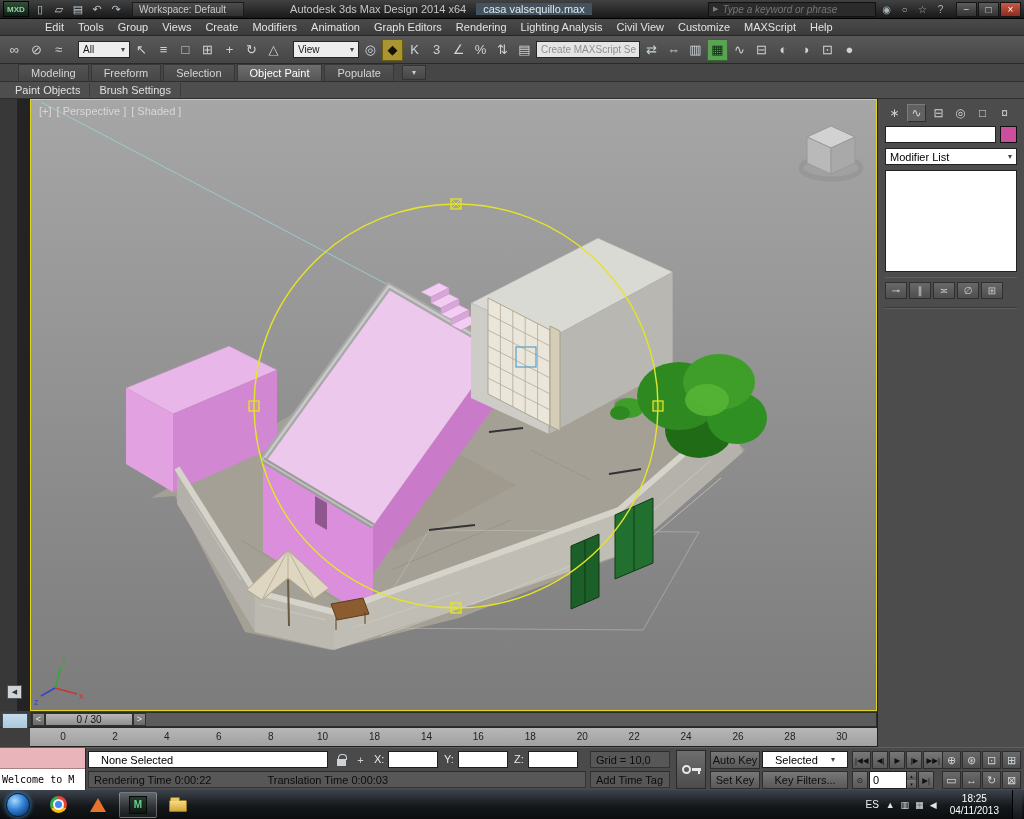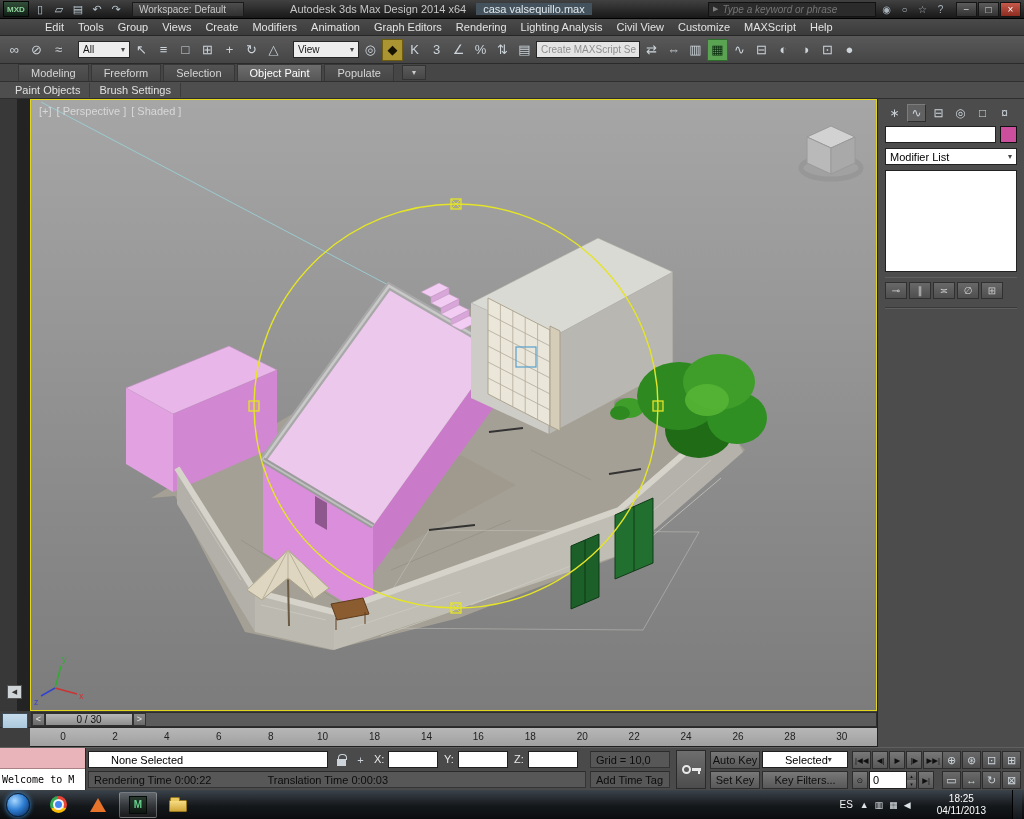--- a/index.html
+++ b/index.html
@@ -70,21 +70,21 @@
 .minicurve{left:2px;top:713px;width:26px;height:32px;background:linear-gradient(#c6dcec,#8cb2ca);border:1px solid #3c4c58}
 .tbcorner{left:0;top:728px;width:30px;height:19px;background:#3e3e3e}
 .trackbar{left:30px;top:728px;width:847px;height:19px;background:linear-gradient(#b7b7b7,#a0a0a0);border-bottom:1px solid #1f1f1f;display:flex;justify-content:space-between;padding:3px 24px 0 22px;color:#222;font-size:10px}
 .tick{width:22px;text-align:center}
 
 .statusbar{left:0;top:747px;width:1024px;height:43px;background:#4a4a4a;border-top:1px solid #606060}
 .sb{position:absolute}
 .listener{left:0;top:0;width:86px;height:43px;border-right:1px solid #282828}
 .lpink{height:21px;background:#e9b4ba;border-bottom:1px solid #a98084}
 .lwhite{height:21px;background:#fff;color:#000;font-family:"DejaVu Sans Mono",monospace;font-size:10px;display:flex;align-items:center;padding-left:2px;white-space:nowrap;overflow:hidden}
-.fld{background:#fff;border:1px solid #1f1f1f;color:#000;font-size:11px;display:flex;align-items:center;padding:0 22px;height:17px;white-space:nowrap;overflow:hidden}
+.fld{background:#fff;border:1px solid #1f1f1f;color:#000;font-size:11px;display:flex;align-items:center;padding:0 12px;height:17px;white-space:nowrap;overflow:hidden}
 .gfld{background:#575757;border:1px solid #343434;border-top-color:#2b2b2b;color:#0c0c0c;font-size:11px;display:flex;align-items:center;padding:0 5px;height:17px;white-space:nowrap;overflow:hidden}
 .sbtn{height:18px;background:linear-gradient(#787878,#585858);border:1px solid #2d2d2d;color:#0e0e0e;font-size:11px;display:flex;align-items:center;justify-content:center}
 .slabel{color:#e8e8e8;font-size:11px}
 .icbt{width:17px;height:16px;display:flex;align-items:center;justify-content:center;color:#ccd4da;font-size:11px}
 .lock{width:9px;height:7px;background:#ccd4da;position:relative;margin-top:4px}
 .lock::before{content:"";position:absolute;left:1px;top:-5px;width:7px;height:5px;border:1.5px solid #ccd4da;border-bottom:none;border-radius:4px 4px 0 0}
 .coordin{height:17px;background:#fff;border:1px solid #1f1f1f;color:#000;font-size:11px;padding:0 3px}
 .keybtn{width:30px;height:39px;background:linear-gradient(#6e6e6e,#4c4c4c);border:1px solid #2a2a2a;display:flex;align-items:center;justify-content:center;gap:1px}
 .keyring{width:9px;height:9px;border:2px solid #e9e9e9;border-radius:50%}
 .keystem{width:9px;height:2.5px;background:#e9e9e9;position:relative}
@@ -105,21 +105,21 @@
 .chrome{width:17px;height:17px;border-radius:50%;background:conic-gradient(#ea4335 0 33%,#fbbc05 33% 66%,#34a853 66% 100%);position:relative}
 .chrome::after{content:"";position:absolute;inset:3px;border-radius:50%;background:#4285f4;border:2px solid #f3f3f3}
 .vlc{width:0;height:0;border-left:8px solid transparent;border-right:8px solid transparent;border-bottom:14px solid #e8732a}
 .maxico{width:18px;height:18px;background:linear-gradient(#27392d,#0e1812);border:1px solid #060a07;color:#66d18c;font-size:10px;font-weight:bold;display:flex;align-items:center;justify-content:center}
 .folder{width:18px;height:12px;background:linear-gradient(#f6dc85,#d2a83a);border:1px solid #98781e;border-radius:1px;position:relative;margin-top:3px}
 .folder::before{content:"";position:absolute;top:-4px;left:0;width:8px;height:3px;background:#ecc960;border:1px solid #98781e;border-bottom:none;border-radius:2px 2px 0 0}
 .tray{margin-left:auto;display:flex;align-items:center;gap:7px;padding-right:2px}
 .traytxt{color:#f2f2f2;font-size:10px}
 .trayicons{display:flex;gap:6px;align-items:center}
 .trayico{color:#dfe4e8;font-size:9px}
-.clock{text-align:center;line-height:1.2;font-size:10px;color:#fff;margin:0 19px}
+.clock{text-align:center;line-height:1.2;font-size:10px;color:#fff;margin:0 6px}
 .sliver{width:10px;height:29px;border-left:1px solid #000;background:linear-gradient(#39414a,#14171a)}
 </style>
 </head>
 <body>
 
 <div id="screen">
 
   <div class="titlebar abs">
     <div class="logo">MXD</div>
     <span class="tbgroup">

